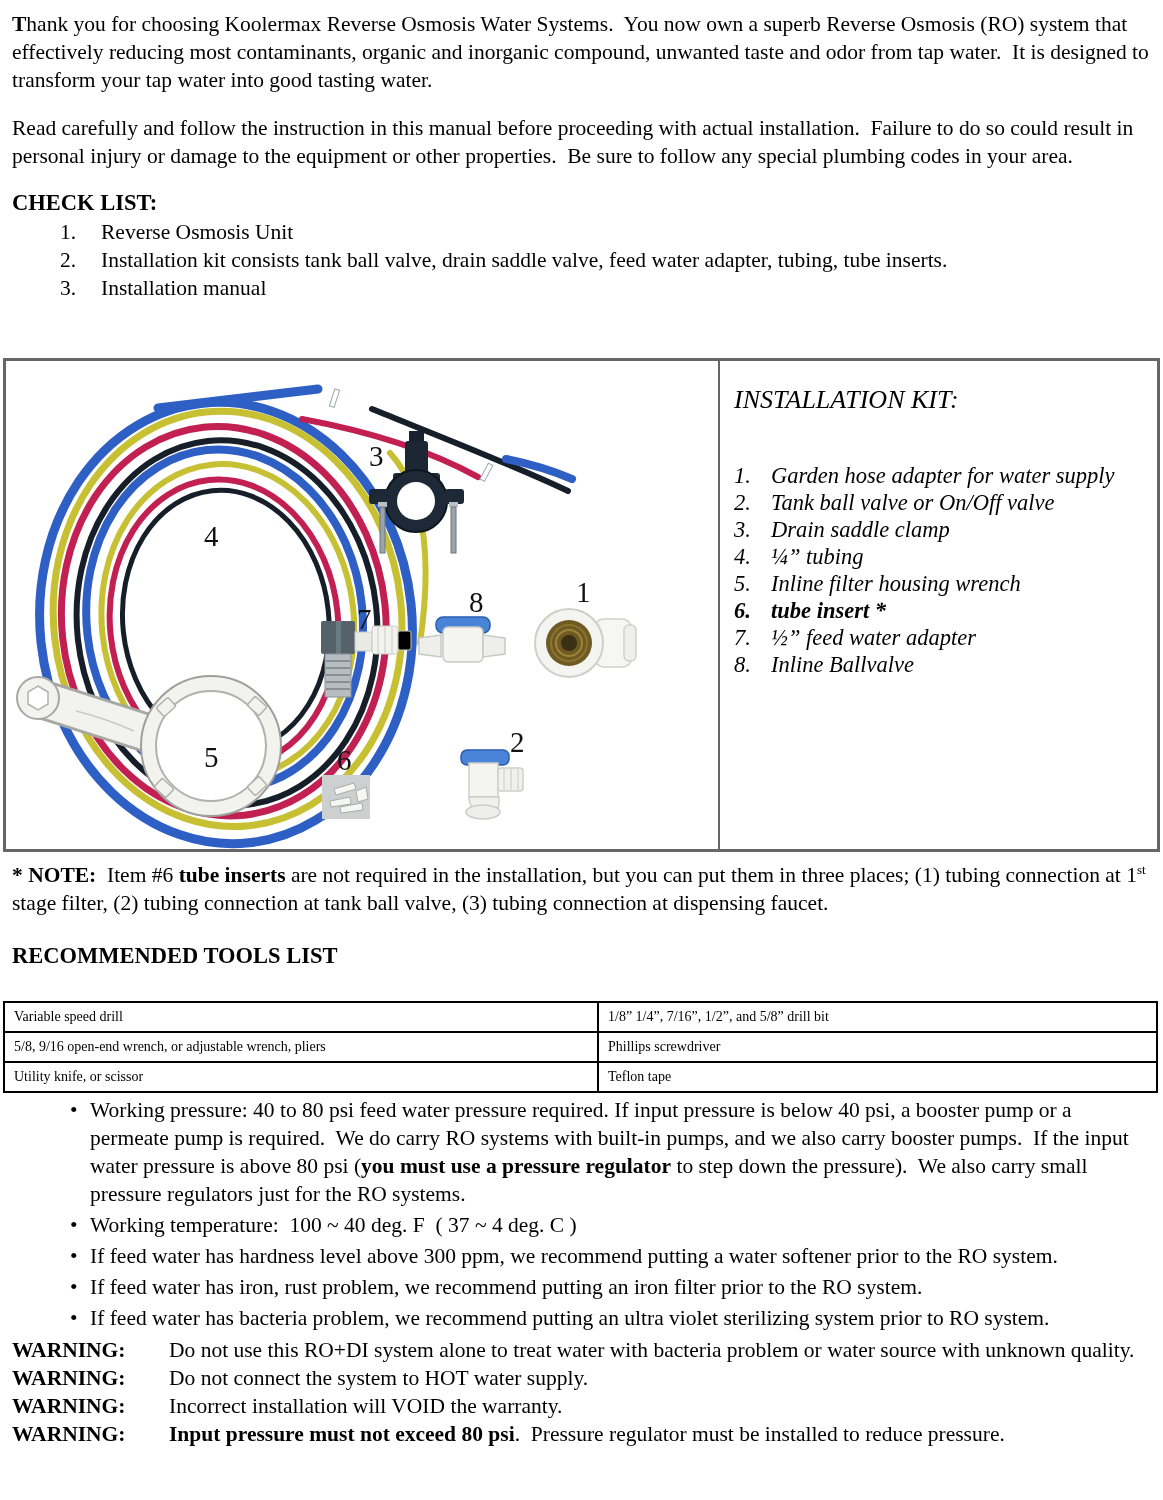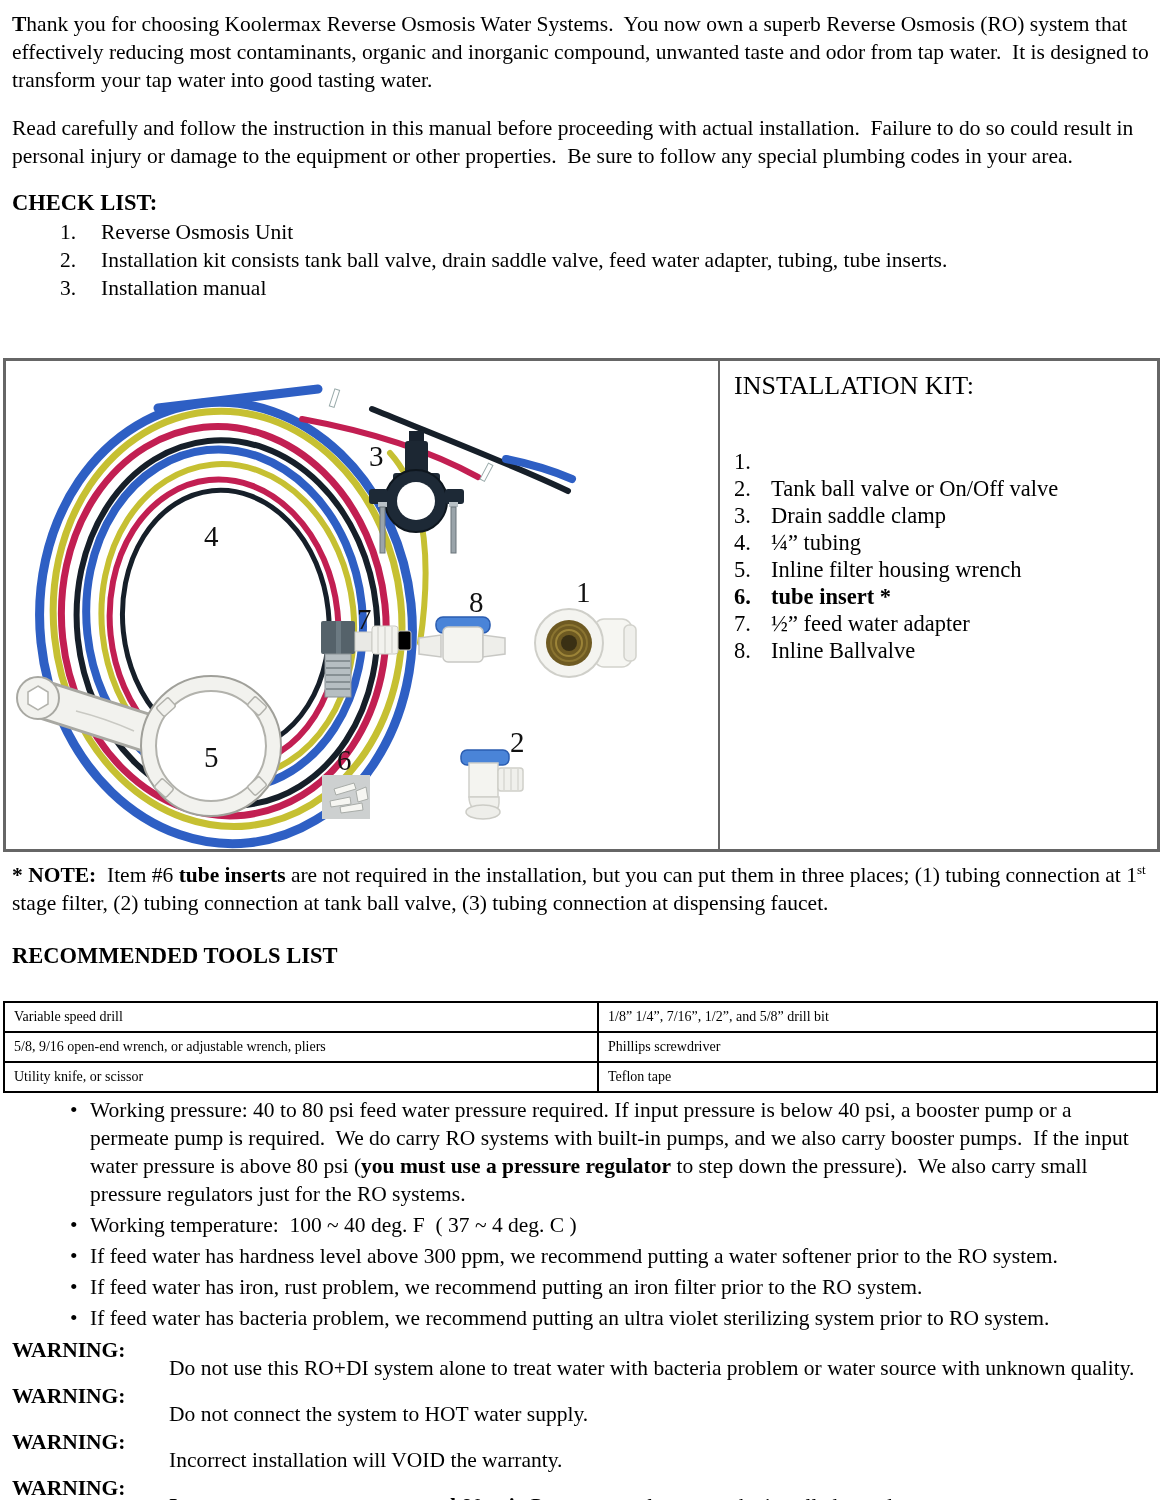--- a/index.html
+++ b/index.html
@@ -19,21 +19,21 @@
   .cl-num{width:41px;flex:none;}
   .cl-text{white-space:pre-wrap;}
 
   
   .kit-box{
     margin:56px -11px 0 -9px;height:494px;box-sizing:border-box;
     border:3px solid #666;display:flex;background:#fff;
   }
   .kit-photo{width:714px;flex:none;border-right:2px solid #666;box-sizing:border-box;background:#fff;}
   .kit-photo svg{display:block;}
-  .kit-list{flex:1;padding:8px 8px 0 14px;}
+  .kit-list{flex:1;padding:22px 8px 0 14px;font-style:italic;}
   .kit-heading{font-size:26px;line-height:30px;margin-top:2px;}
   .kit-items{margin-top:47px;}
   .kit-item{display:flex;font-size:22.5px;line-height:27px;}
   .kit-num{width:37px;flex:none;}
   .kit-bold{font-weight:bold;}
 
   .note{margin-top:9px;white-space:pre-wrap;}
   .note sup{font-size:13px;line-height:0;}
 
   .tools-heading{margin-top:25px;}
@@ -48,21 +48,21 @@
   td.c1{width:574px;}
 
   .op-heading{margin-top:27px;}
   ul.bullets{list-style:none;margin:3px 0 0 0;padding:0;}
   ul.bullets li{position:relative;padding-left:78px;margin-top:3px;white-space:pre-wrap;}
   ul.bullets li::before{content:"\2022";position:absolute;left:58px;top:0;}
 
   .warnings{margin-top:4px;}
   .warn-row{display:flex;line-height:28px;}
   .warn-label{width:157px;flex:none;font-weight:bold;}
-  .warn-text{flex:1;white-space:pre-wrap;margin-top:18px;}
+  .warn-text{flex:1;white-space:pre-wrap;}
   .wbold{font-weight:bold;}
 </style>
 </head>
 <body>
 
 <div class="page">
 
   <p class="body-text"><span class="lead">T</span><span>hank you for choosing Koolermax Reverse Osmosis Water Systems.  You now own a superb Reverse Osmosis (RO) system that effectively reducing most contaminants, organic and inorganic compound, unwanted taste and odor from tap water.  It is designed to transform your tap water into good tasting water.</span></p>
 
   <p class="body-text para2">Read carefully and follow the instruction in this manual before proceeding with actual installation.  Failure to do so could result in personal injury or damage to the equipment or other properties.  Be sure to follow any special plumbing codes in your area.</p>
@@ -195,20 +195,21 @@
           <text x="351" y="268">7</text>
           <text x="463" y="251">8</text>
         </g>
       </svg>
     </div>
     <div class="kit-list">
       <div class="kit-heading">INSTALLATION KIT:</div>
       <div class="kit-items">
         <div class="kit-item">
             <span class="kit-num">1.</span>
+            <span>Garden hose adapter for water supply</span>
           </div>
         <div class="kit-item">
             <span class="kit-num">2.</span>
             <span>Tank ball valve or On/Off valve</span>
           </div>
         <div class="kit-item">
             <span class="kit-num">3.</span>
             <span>Drain saddle clamp</span>
           </div>
         <div class="kit-item">

